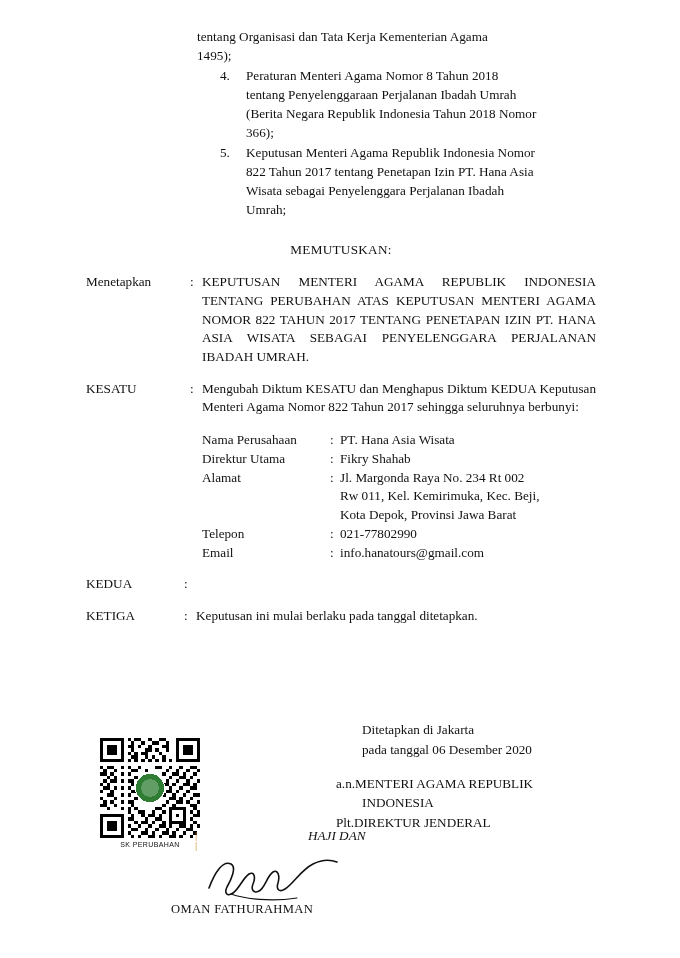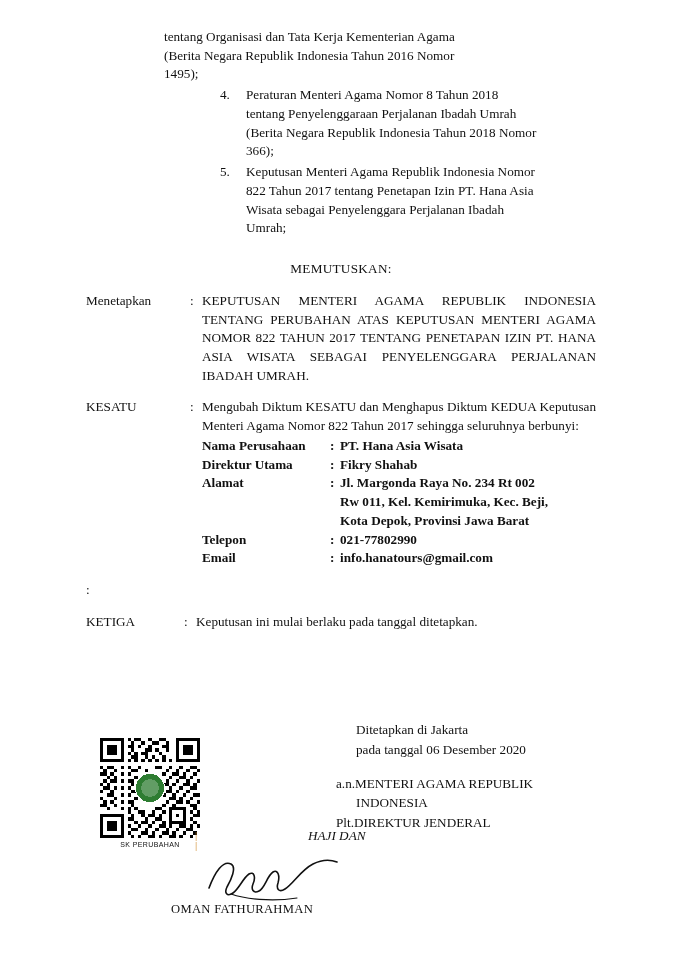--- a/index.html
+++ b/index.html
@@ -26,21 +26,21 @@
   }
   .txt {
     font-family: "Liberation Serif", serif;
     font-size: 13.2px;
     line-height: 1.42;
     color: #111111;
     text-align: justify;
   }
   
   .cont-block {
-    margin-left: 78px;
+    margin-left: 111px;
     width: 376px;
   }
   .num-item {
     display: flex;
     margin-left: 134px;
     width: 376px;
     margin-top: 2px;
   }
   .num-item .num {
     width: 26px;
@@ -70,22 +70,21 @@
     flex: 0 0 12px;
     width: 12px;
   }
   .row .content {
     flex: 1 1 auto;
     text-align: justify;
   }
   .row.ket .label { flex-basis: 98px; width: 98px; }
   
   .deflist {
-    margin-top: 1px;
-    font-weight: bold;
+    margin-top: 14px;
   }
   .defrow {
     display: flex;
   }
   .defrow .dkey {
     flex: 0 0 128px;
     width: 128px;
   }
   .defrow .dcolon {
     flex: 0 0 10px;
@@ -135,21 +134,21 @@
     position: absolute;
     left: 250px;
     top: 10px;
     width: 260px;
     font-family: "Liberation Serif", serif;
     font-size: 13.2px;
     line-height: 1.5;
     color: #111;
   }
   .sign-block .ln { display: block; }
-  .sign-indent { margin-left: 20px; }
+  .sign-indent { margin-left: 26px; }
   .ttd-mark {
     position: absolute;
     left: 109px;
     top: 120px;
     width: 3px;
     color: #d08a2a;
     font-size: 11px;
     line-height: 10px;
   }
   .signature-svg {
@@ -178,21 +177,20 @@
 </style>
 </head>
 <body>
 
 <div class="page">
 
   <div class="doc">
 
     <div class="cont-block txt">
       <div>tentang Organisasi dan Tata Kerja Kementerian Agama</div>
-      <div>(Berita Negara Republik Indonesia Tahun 2016 Nomor</div>
       <div>1495);</div>
     </div>
 
     <div class="num-item txt">
       <div class="num">4.</div>
       <div class="body">
         <div>Peraturan Menteri Agama Nomor 8 Tahun 2018</div>
         <div>tentang Penyelenggaraan Perjalanan Ibadah Umrah</div>
         <div>(Berita Negara Republik Indonesia Tahun 2018 Nomor</div>
         <div>366);</div>
@@ -254,20 +252,21 @@
             <div class="dkey">Email</div>
             <div class="dcolon">:</div>
             <div class="dval">info.hanatours@gmail.com</div>
           </div>
 
         </div>
       </div>
     </div>
 
     <div class="row txt ket">
+      <div class="label">KEDUA</div>
       <div class="colon">:</div>
     </div>
 
     <div class="row txt ket">
       <div class="label">KETIGA</div>
       <div class="colon">:</div>
       <div class="content">Keputusan ini mulai berlaku pada tanggal ditetapkan.</div>
     </div>
 
   </div>

